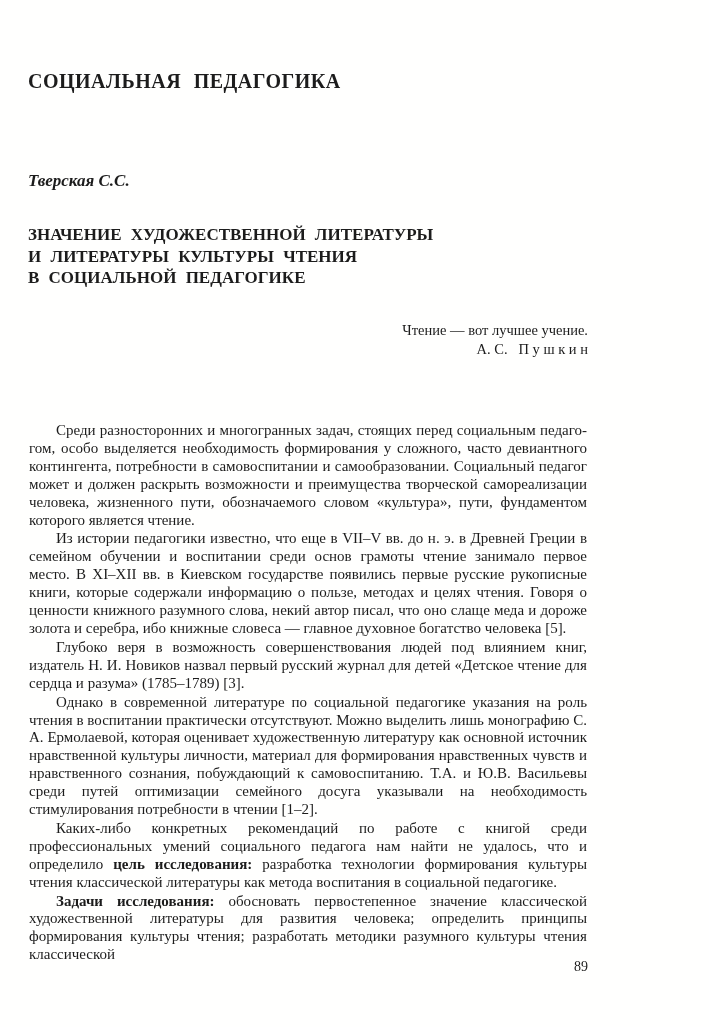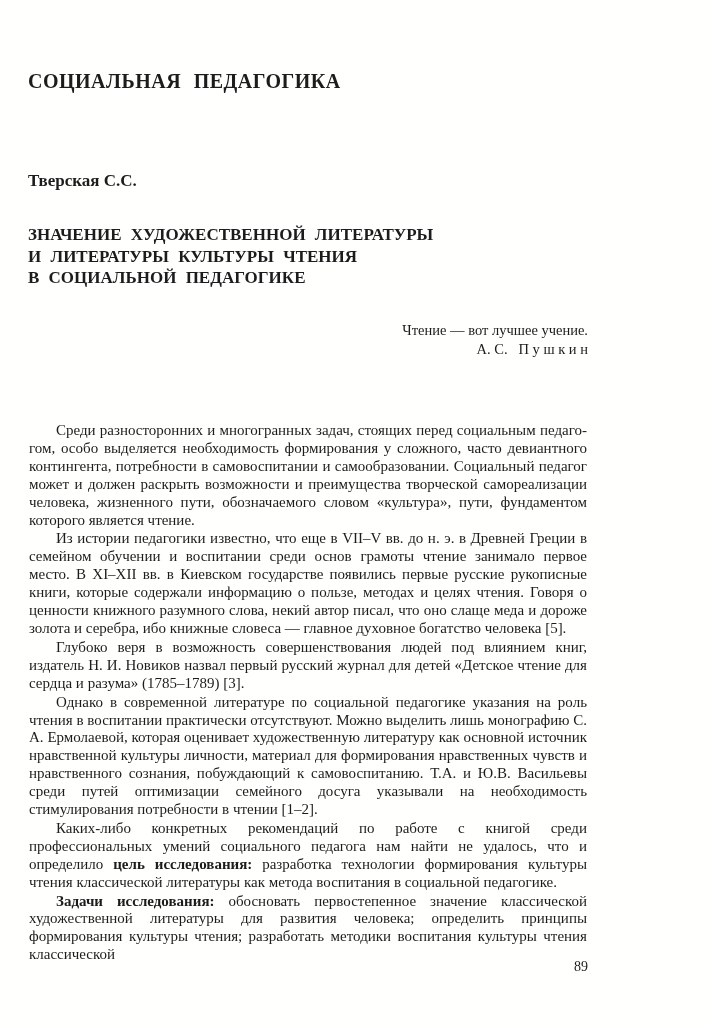--- a/index.html
+++ b/index.html
@@ -26,20 +26,21 @@
     font-weight: bold;
     letter-spacing: 0.5px;
     word-spacing: 7px;
   }
   .author {
     position: absolute;
     top: 171px;
     left: 28px;
     font-size: 17px;
     font-weight: bold;
+    font-style: italic;
   }
   .article-title {
     position: absolute;
     top: 224px;
     left: 28px;
     width: 560px;
     text-align: left;
     font-size: 17px;
     font-weight: bold;
     line-height: 21.5px;
@@ -106,18 +107,18 @@
       <div class="attribution">А. С.   П у ш к и н</div>
     </div>
   </div>
 
   <div class="body-text">
       <p><span>Среди разносторонних и многогранных задач, стоящих перед социальным педаго­гом, особо выделяется необходимость формирования у сложного, часто девиантного контингента, потребности в самовоспитании и самообразовании. Социальный педагог может и должен раскрыть возможности и преимущества творческой самореализации человека, жизненного пути, обозначаемого словом «культура», пути, фундаментом которого является чтение.</span></p>
       <p><span>Из истории педагогики известно, что еще в VII–V вв. до н. э. в Древней Греции в семейном обучении и воспитании среди основ грамоты чтение занимало первое место. В XI–XII вв. в Киевском государстве появились первые русские рукописные книги, которые содержали информацию о пользе, методах и целях чтения. Говоря о ценности книжного разумного слова, некий автор писал, что оно слаще меда и дороже золота и серебра, ибо книжные словеса — главное духовное богатство человека [5].</span></p>
       <p><span>Глубоко веря в возможность совершенствования людей под влиянием книг, издатель Н. И. Новиков назвал первый русский журнал для детей «Детское чтение для сердца и разума» (1785–1789) [3].</span></p>
       <p><span>Однако в современной литературе по социальной педагогике указания на роль чтения в воспитании практически отсутствуют. Можно выделить лишь монографию С. А. Ермолаевой, которая оценивает художественную литературу как основной источ­ник нравственной культуры личности, материал для формирования нравственных чувств и нравственного сознания, побуждающий к самовоспитанию. Т.А. и Ю.В. Ва­сильевы среди путей оптимизации семейного досуга указывали на необходимость стимулирования потребности в чтении [1–2].</span></p>
       <p><span>Каких-либо конкретных рекомендаций по работе с книгой среди профессиональных умений социального педагога нам найти не удалось, что и определило </span><span class="b">цель исследования:</span><span> разработка технологии формирования культуры чтения классической литературы как метода воспитания в социальной педагогике.</span></p>
-      <p><span class="b">Задачи исследования:</span><span> обосновать первостепенное значение классической художественной литературы для развития человека; определить принципы формирования культуры чтения; разработать методики воспитания культуры чтения классической</span></p>
+      <p><span class="b">Задачи исследования:</span><span> обосновать первостепенное значение классической художественной литературы для развития человека; определить принципы формирования культуры чтения; разработать методики разумного культуры чтения классической</span></p>
     </div>
 
   <div class="page-number">89</div>
 
 </div>
 
 </body></html>

